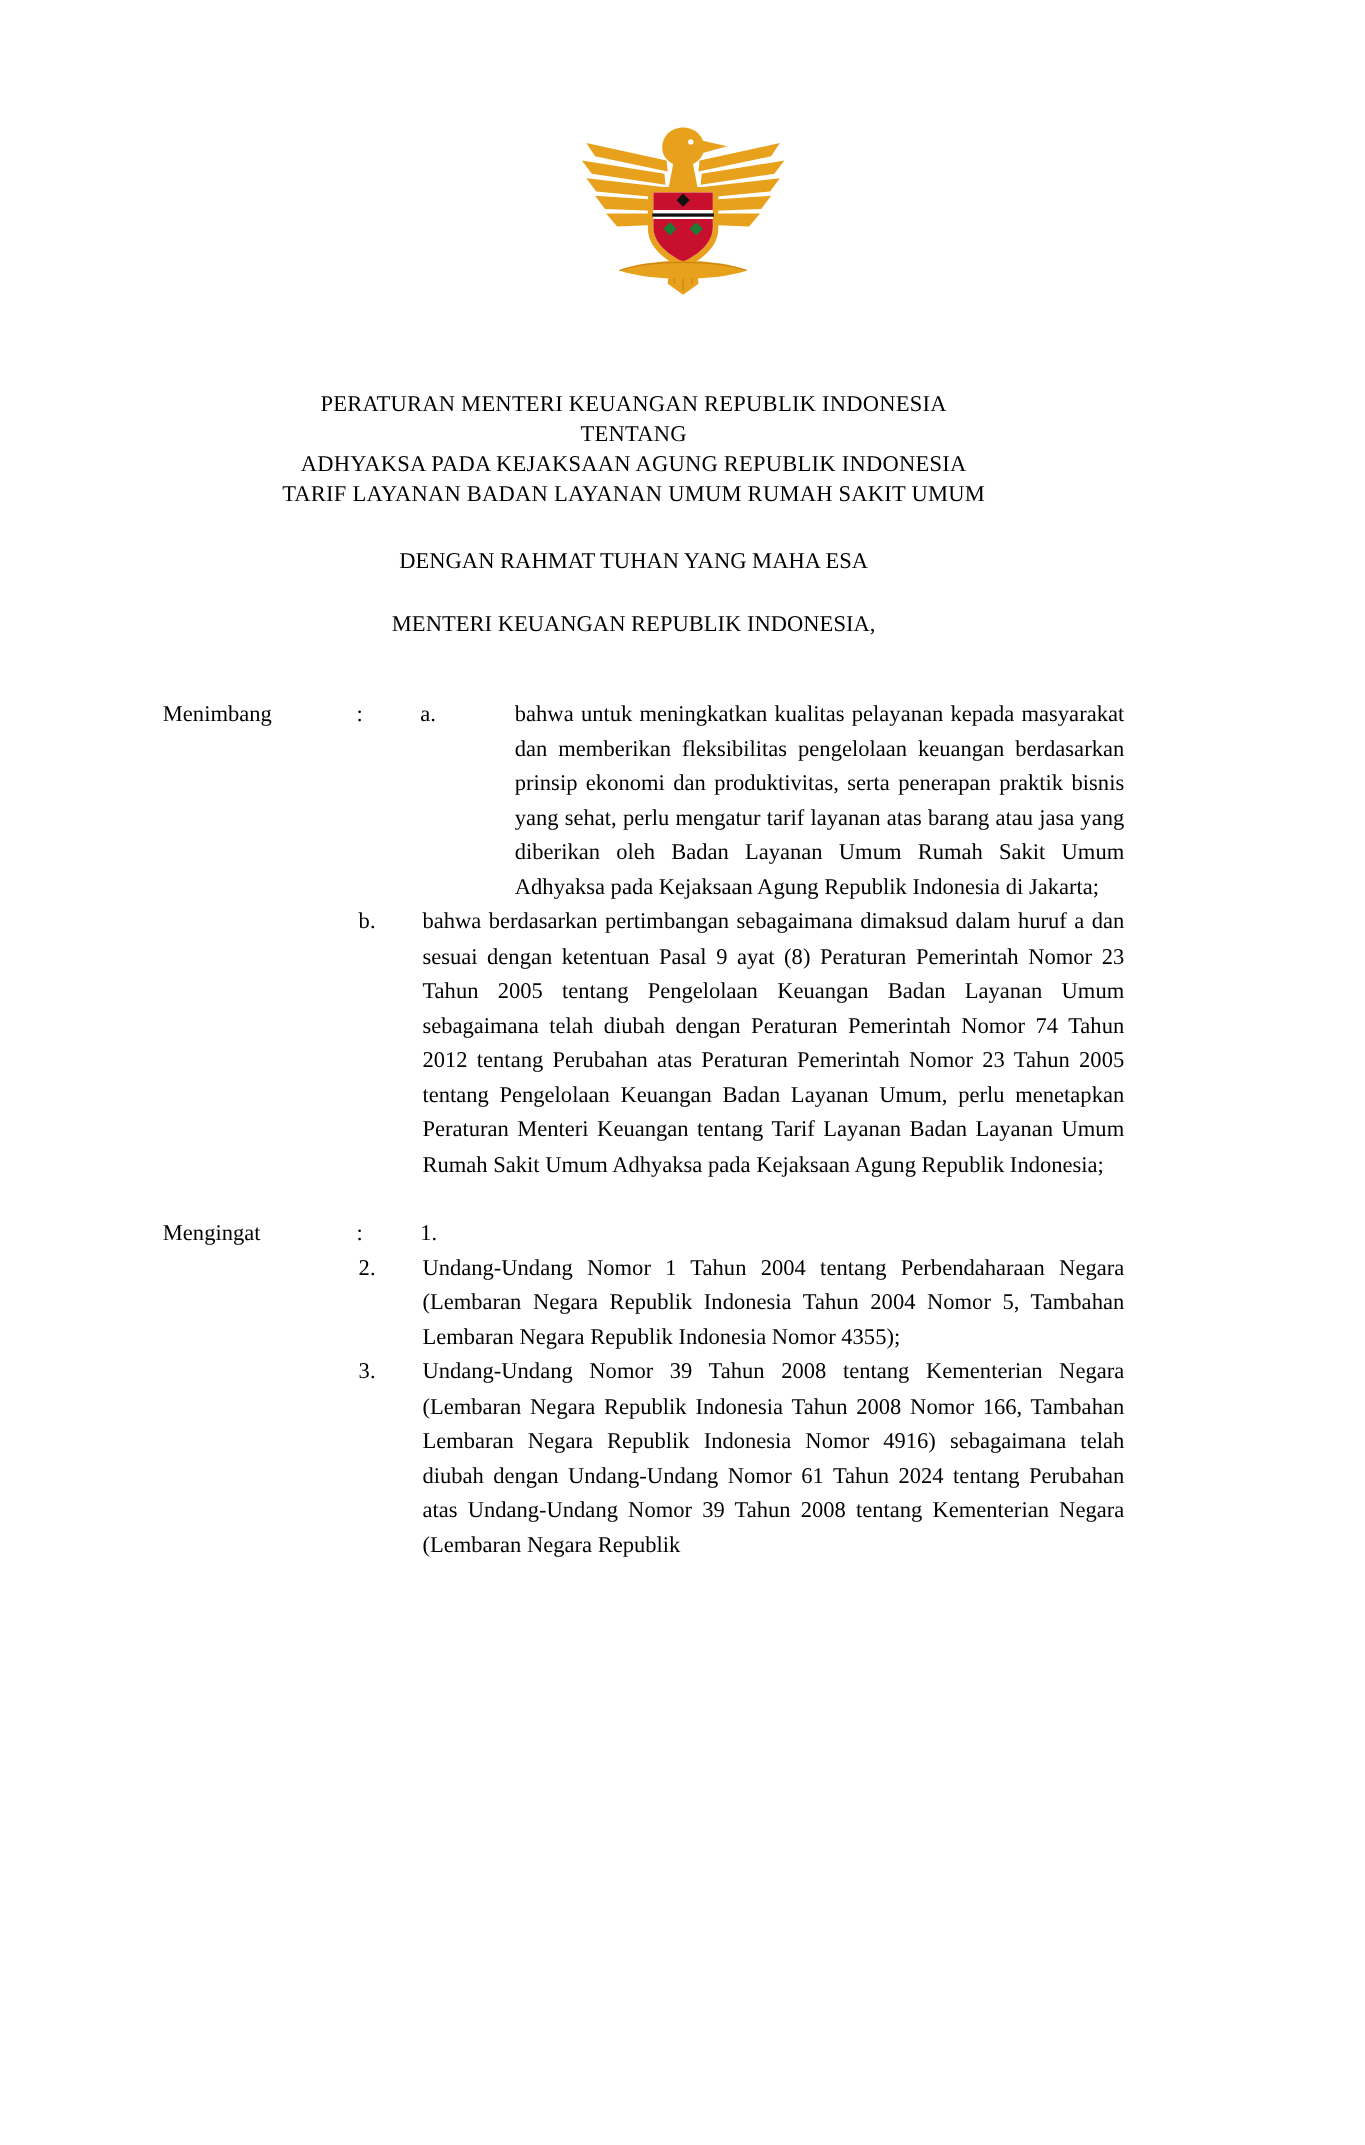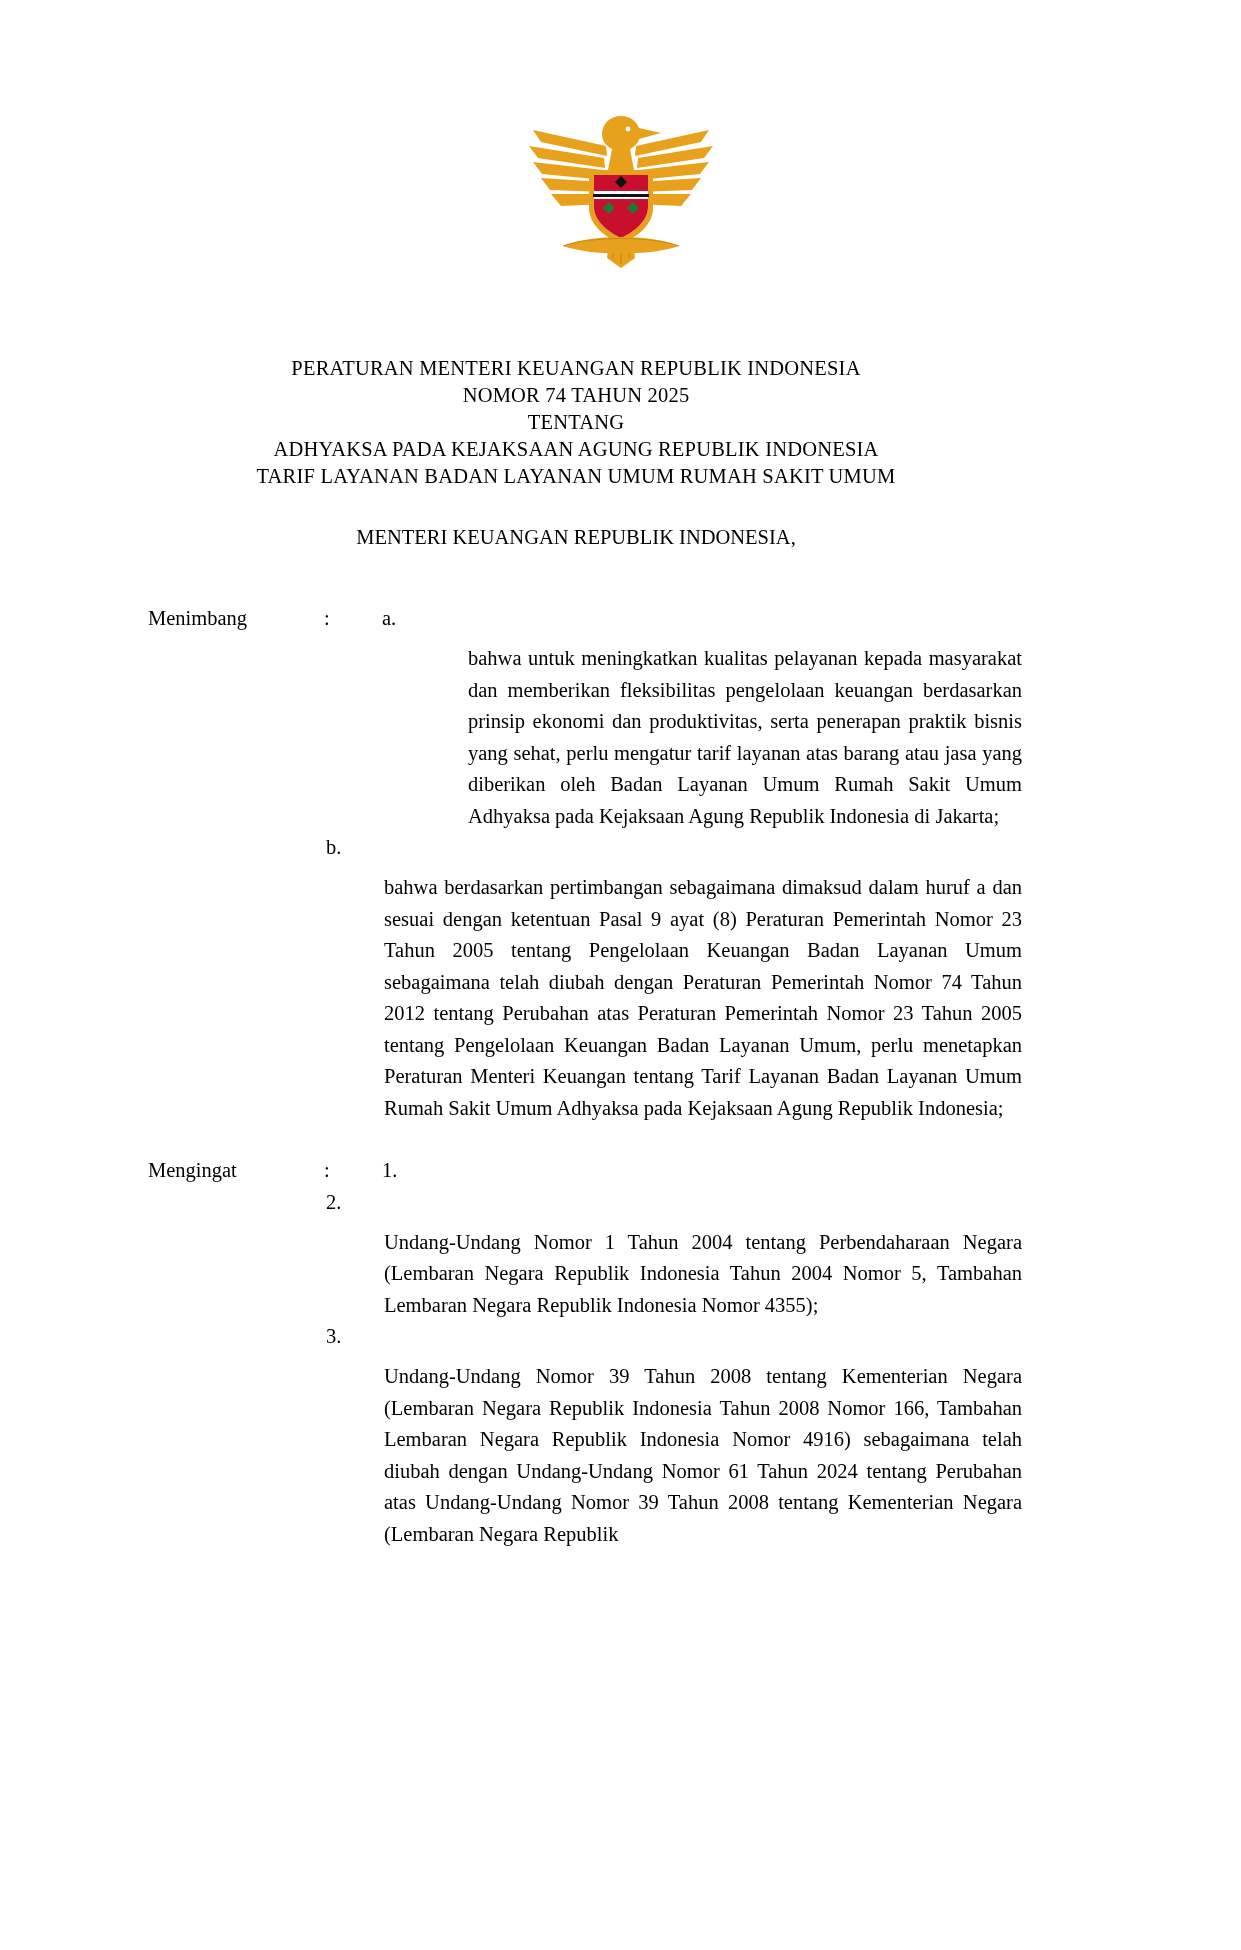--- a/index.html
+++ b/index.html
@@ -73,21 +73,20 @@
     flex: none;
   }
   .marker {
     width: 58px;
     flex: none;
   }
   .body {
     flex: 1;
     text-align: justify;
     text-justify: inter-word;
-    margin-top: 40px;
   }
   .sub-item {
     display: flex;
     align-items: flex-start;
     font-size: 20.5px;
     line-height: 31.5px;
     padding-left: 178px;
   }
   .sub-item .marker {
     width: 58px;
@@ -148,27 +147,27 @@
         <g>
           <path d="M52 138 C80 126 140 126 168 138 C140 148 80 148 52 138 Z" fill="#E8A11C"></path>
           <path d="M52 138 C80 128 140 128 168 138" stroke="#C98814" fill="none" stroke-width="1"></path>
         </g>
       </g>
     </svg>
   </div>
 
   <div class="title-block">
     <div class="line">PERATURAN MENTERI KEUANGAN REPUBLIK INDONESIA</div>
-    <div class="line">NOMOR 74 TAHUN 2025</div>
     <div class="line">TENTANG</div>
     <div class="line">ADHYAKSA PADA KEJAKSAAN AGUNG REPUBLIK INDONESIA</div>
     <div class="line">TARIF LAYANAN BADAN LAYANAN UMUM RUMAH SAKIT UMUM</div>
   </div>
 
   <div class="subtitle-block">
+    <div class="line1">DENGAN RAHMAT TUHAN YANG MAHA ESA</div>
     <div class="line2">MENTERI KEUANGAN REPUBLIK INDONESIA,</div>
   </div>
 
   <div class="clauses">
 
     <div class="clause">
       <div class="label">Menimbang</div>
       <div class="colon">:</div>
       <div class="marker">a.</div>
       <div class="body">bahwa untuk meningkatkan kualitas pelayanan kepada masyarakat dan memberikan fleksibilitas pengelolaan keuangan berdasarkan prinsip ekonomi dan produktivitas, serta penerapan praktik bisnis yang sehat, perlu mengatur tarif layanan atas barang atau jasa yang diberikan oleh Badan Layanan Umum Rumah Sakit Umum Adhyaksa pada Kejaksaan Agung Republik Indonesia di Jakarta;</div>

